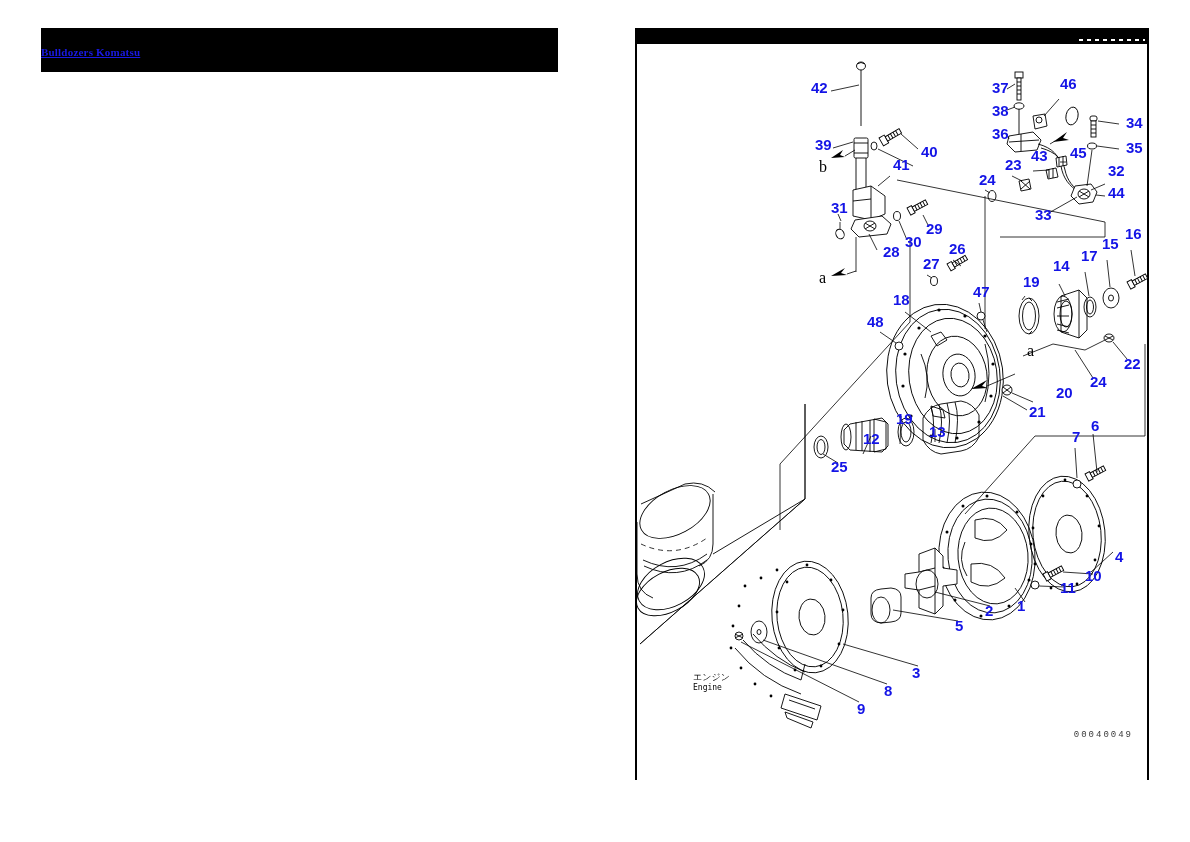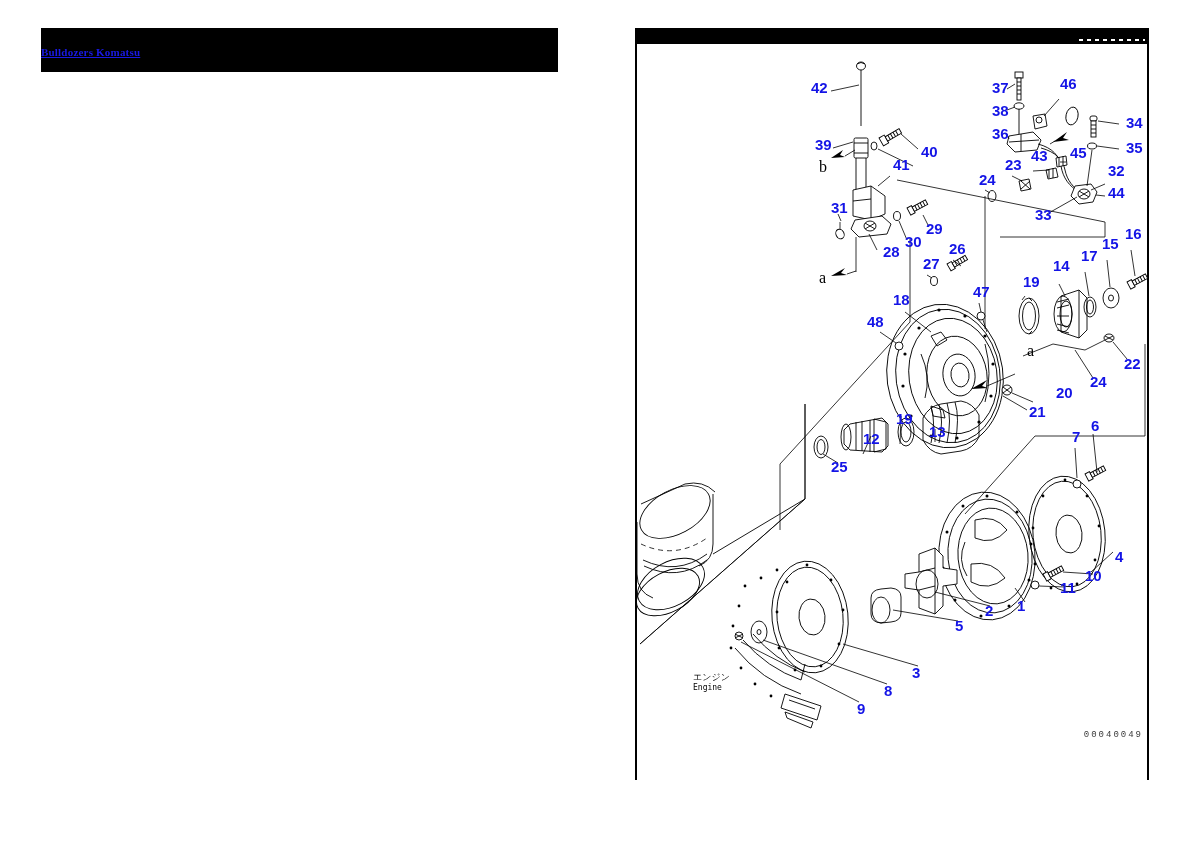--- a/index.html
+++ b/index.html
@@ -20,21 +20,21 @@
   #diagram-panel{position:absolute;left:635px;top:28px;width:514px;height:752px;
                  background:#ffffff;}
   #diagram-header{position:absolute;left:0;top:0;width:514px;height:16px;
                   background:#000000;}
   #header-dash{position:absolute;right:4px;top:11px;width:66px;height:2px;
       background:repeating-linear-gradient(to right,#ffffff 0 4px,transparent 4px 8px);}
   #diagram-frame{position:absolute;left:0;top:16px;width:514px;height:736px;
                  border-left:2px solid #000;border-right:2px solid #000;
                  box-sizing:border-box;}
   #diagram-svg{position:absolute;left:0;top:16px;width:514px;height:736px;}
-  #diagram-code{position:absolute;right:6px;bottom:40px;
+  #diagram-code{position:absolute;right:16px;bottom:40px;
                 font-family:"Liberation Mono",monospace;font-size:9px;
                 color:#3a3a3a;letter-spacing:2px;}
   #watermark{position:absolute;left:265px;top:355px;
              font-family:"Liberation Sans",sans-serif;font-size:19px;
              color:#1d1d1d;white-space:nowrap;pointer-events:none;opacity:.92;}
 
   .cal{font-family:"Liberation Sans",sans-serif;font-weight:bold;
        font-size:15px;fill:#1414e6;}
   .letter{font-family:"Liberation Serif",serif;font-size:16px;fill:#000;}
   .jp{font-family:"DejaVu Sans",sans-serif;font-size:9px;fill:#000;}

